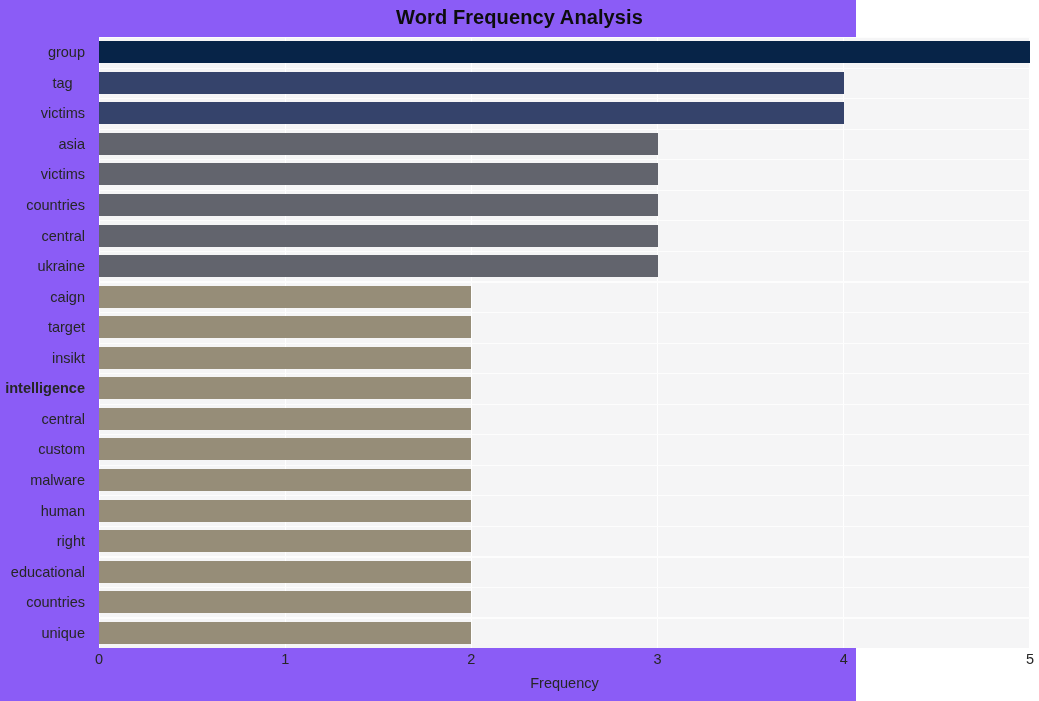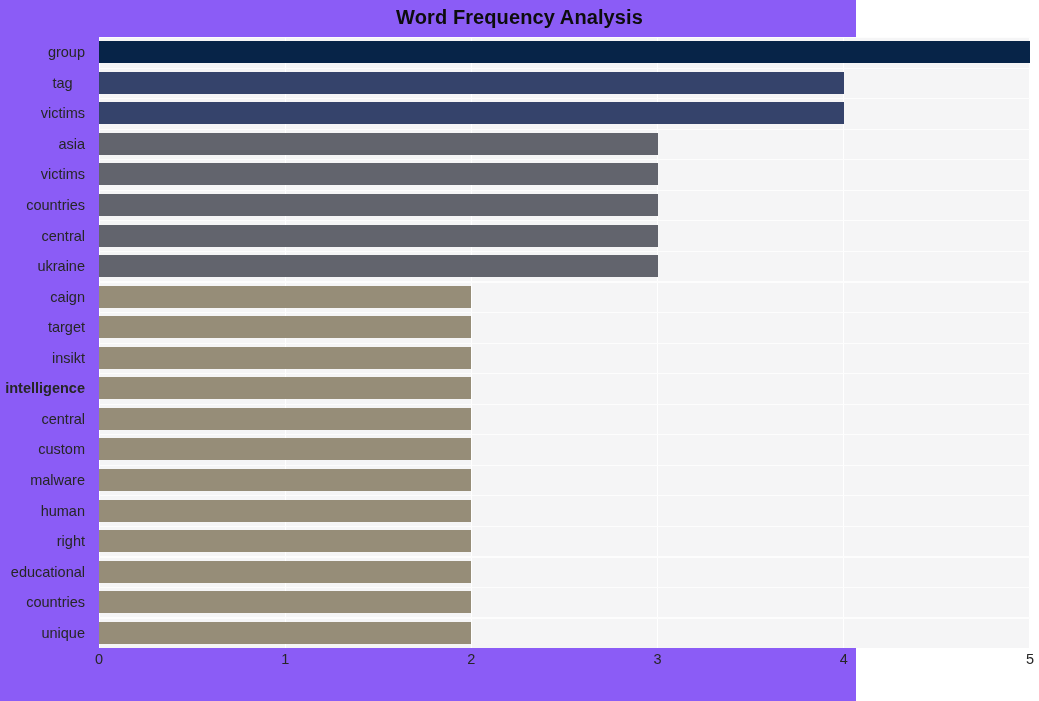--- a/index.html
+++ b/index.html
@@ -203,14 +203,15 @@
     </div>
   <div id="xtick-layer">
       <div class="xtick" style="left: 99px;">0</div>
       <div class="xtick" style="left: 285.2px;">1</div>
       <div class="xtick" style="left: 471.4px;">2</div>
       <div class="xtick" style="left: 657.6px;">3</div>
       <div class="xtick" style="left: 843.8px;">4</div>
       <div class="xtick" style="left: 1030px;">5</div>
     </div>
 
+  <div id="xlabel">Frequency</div>
 
 </div>
 
 </body></html>

